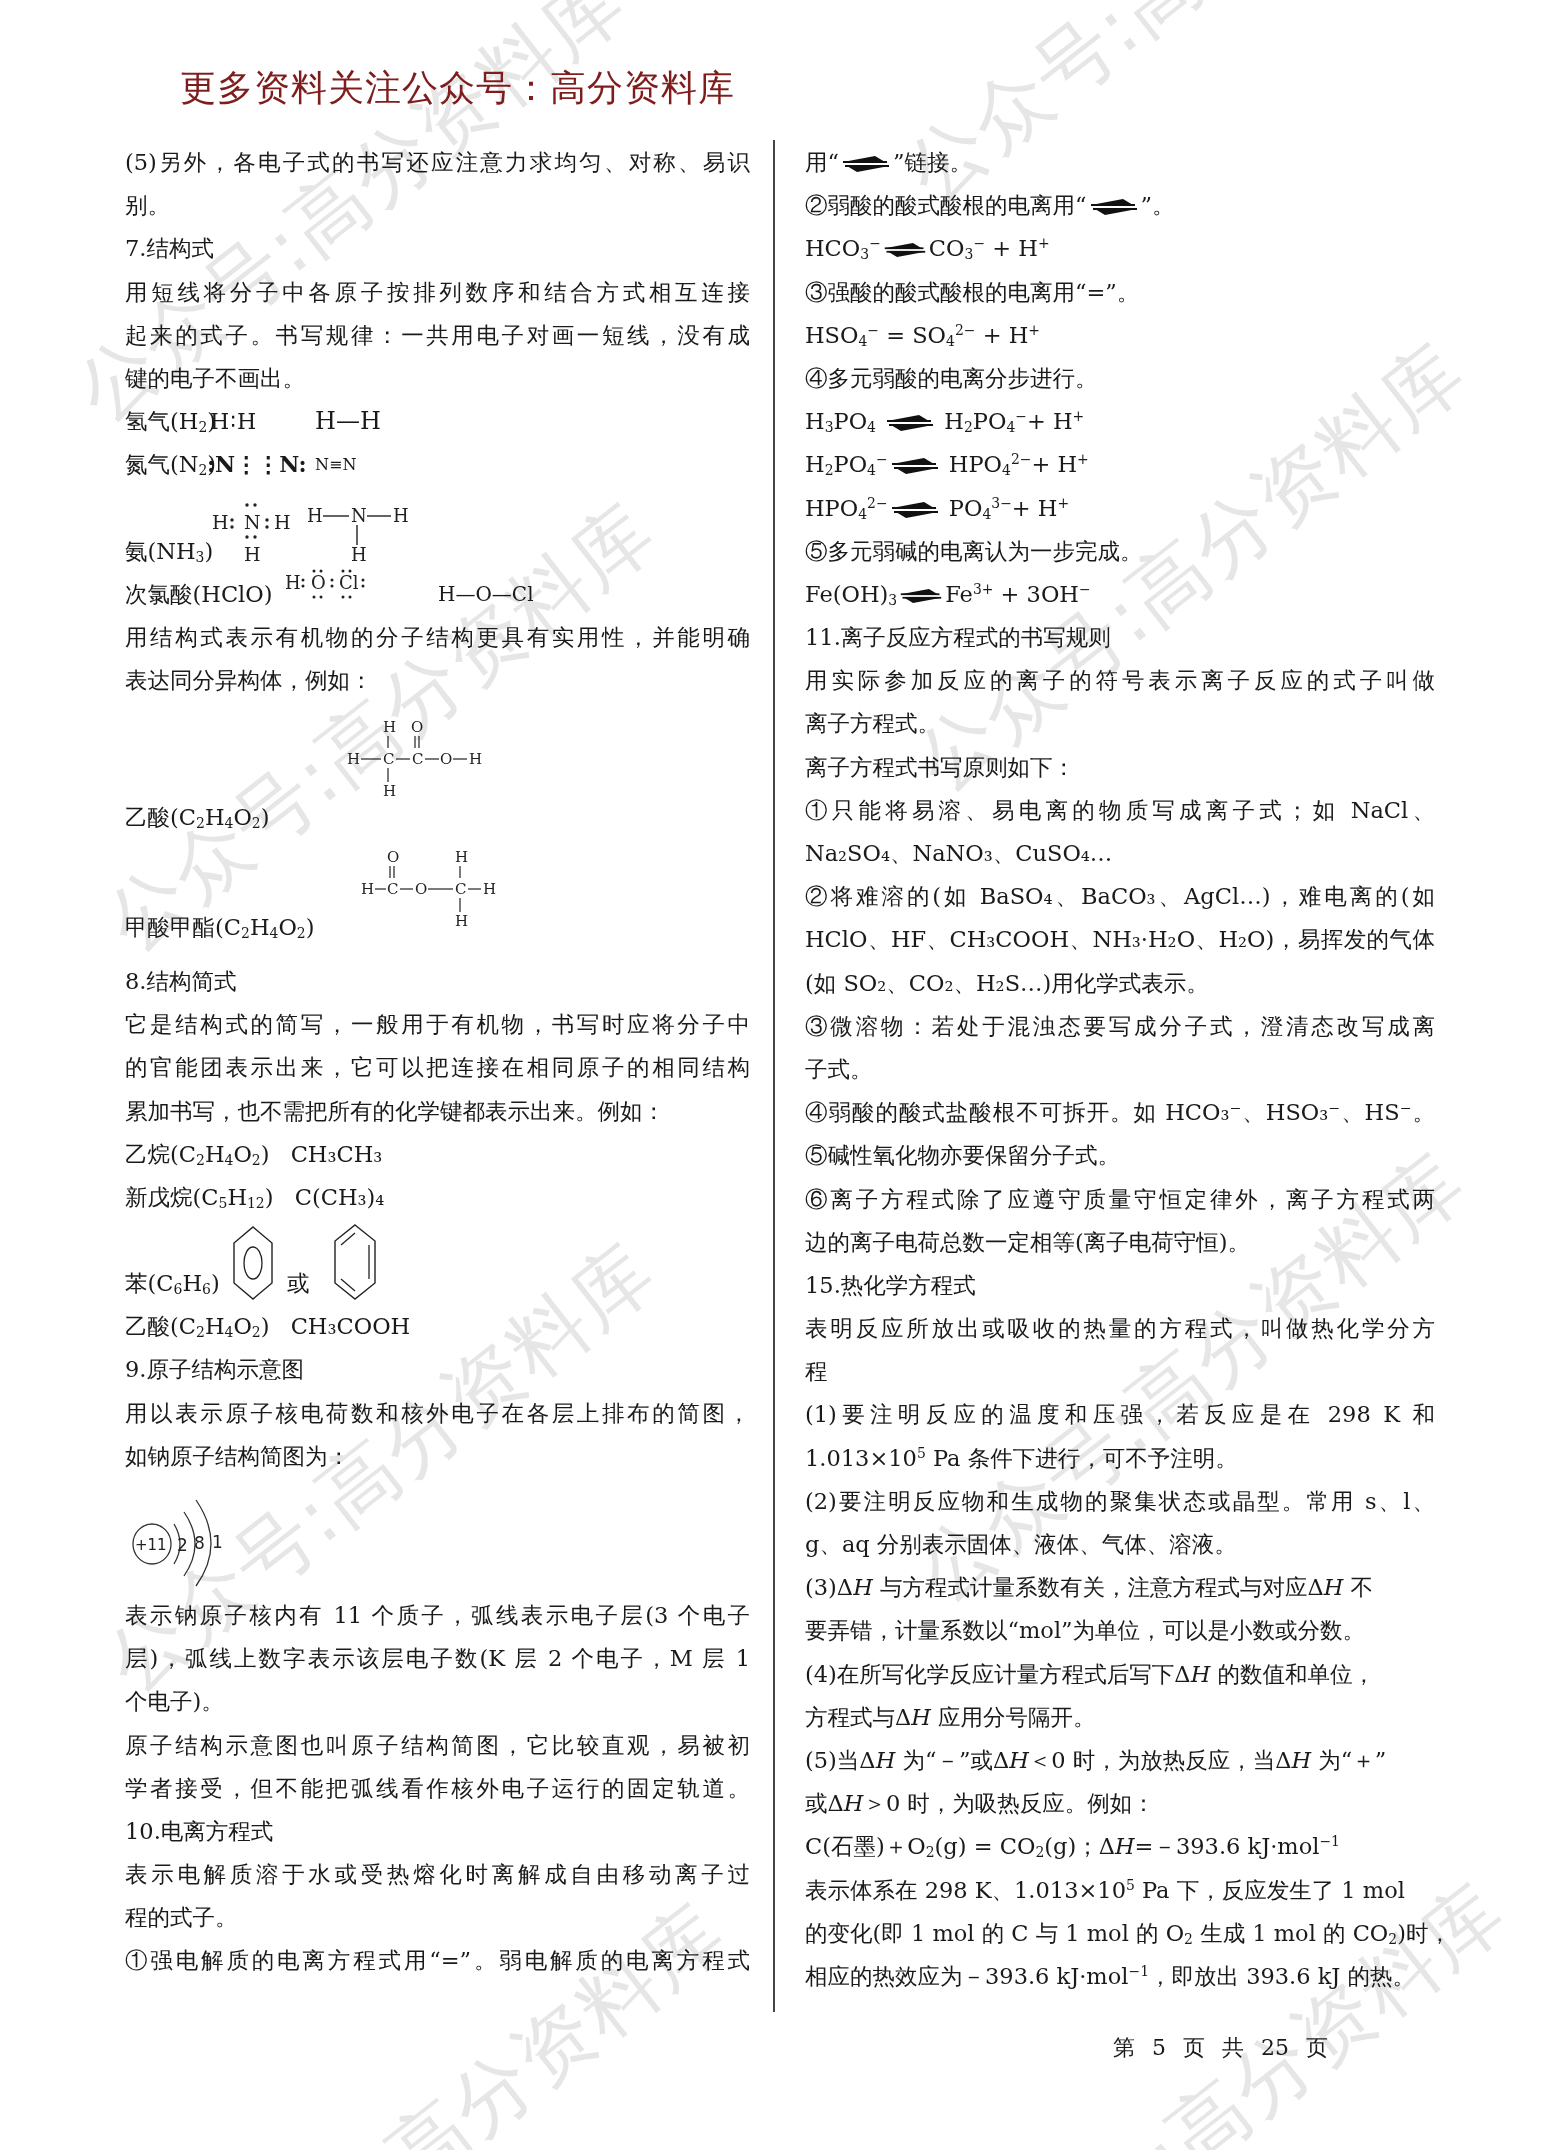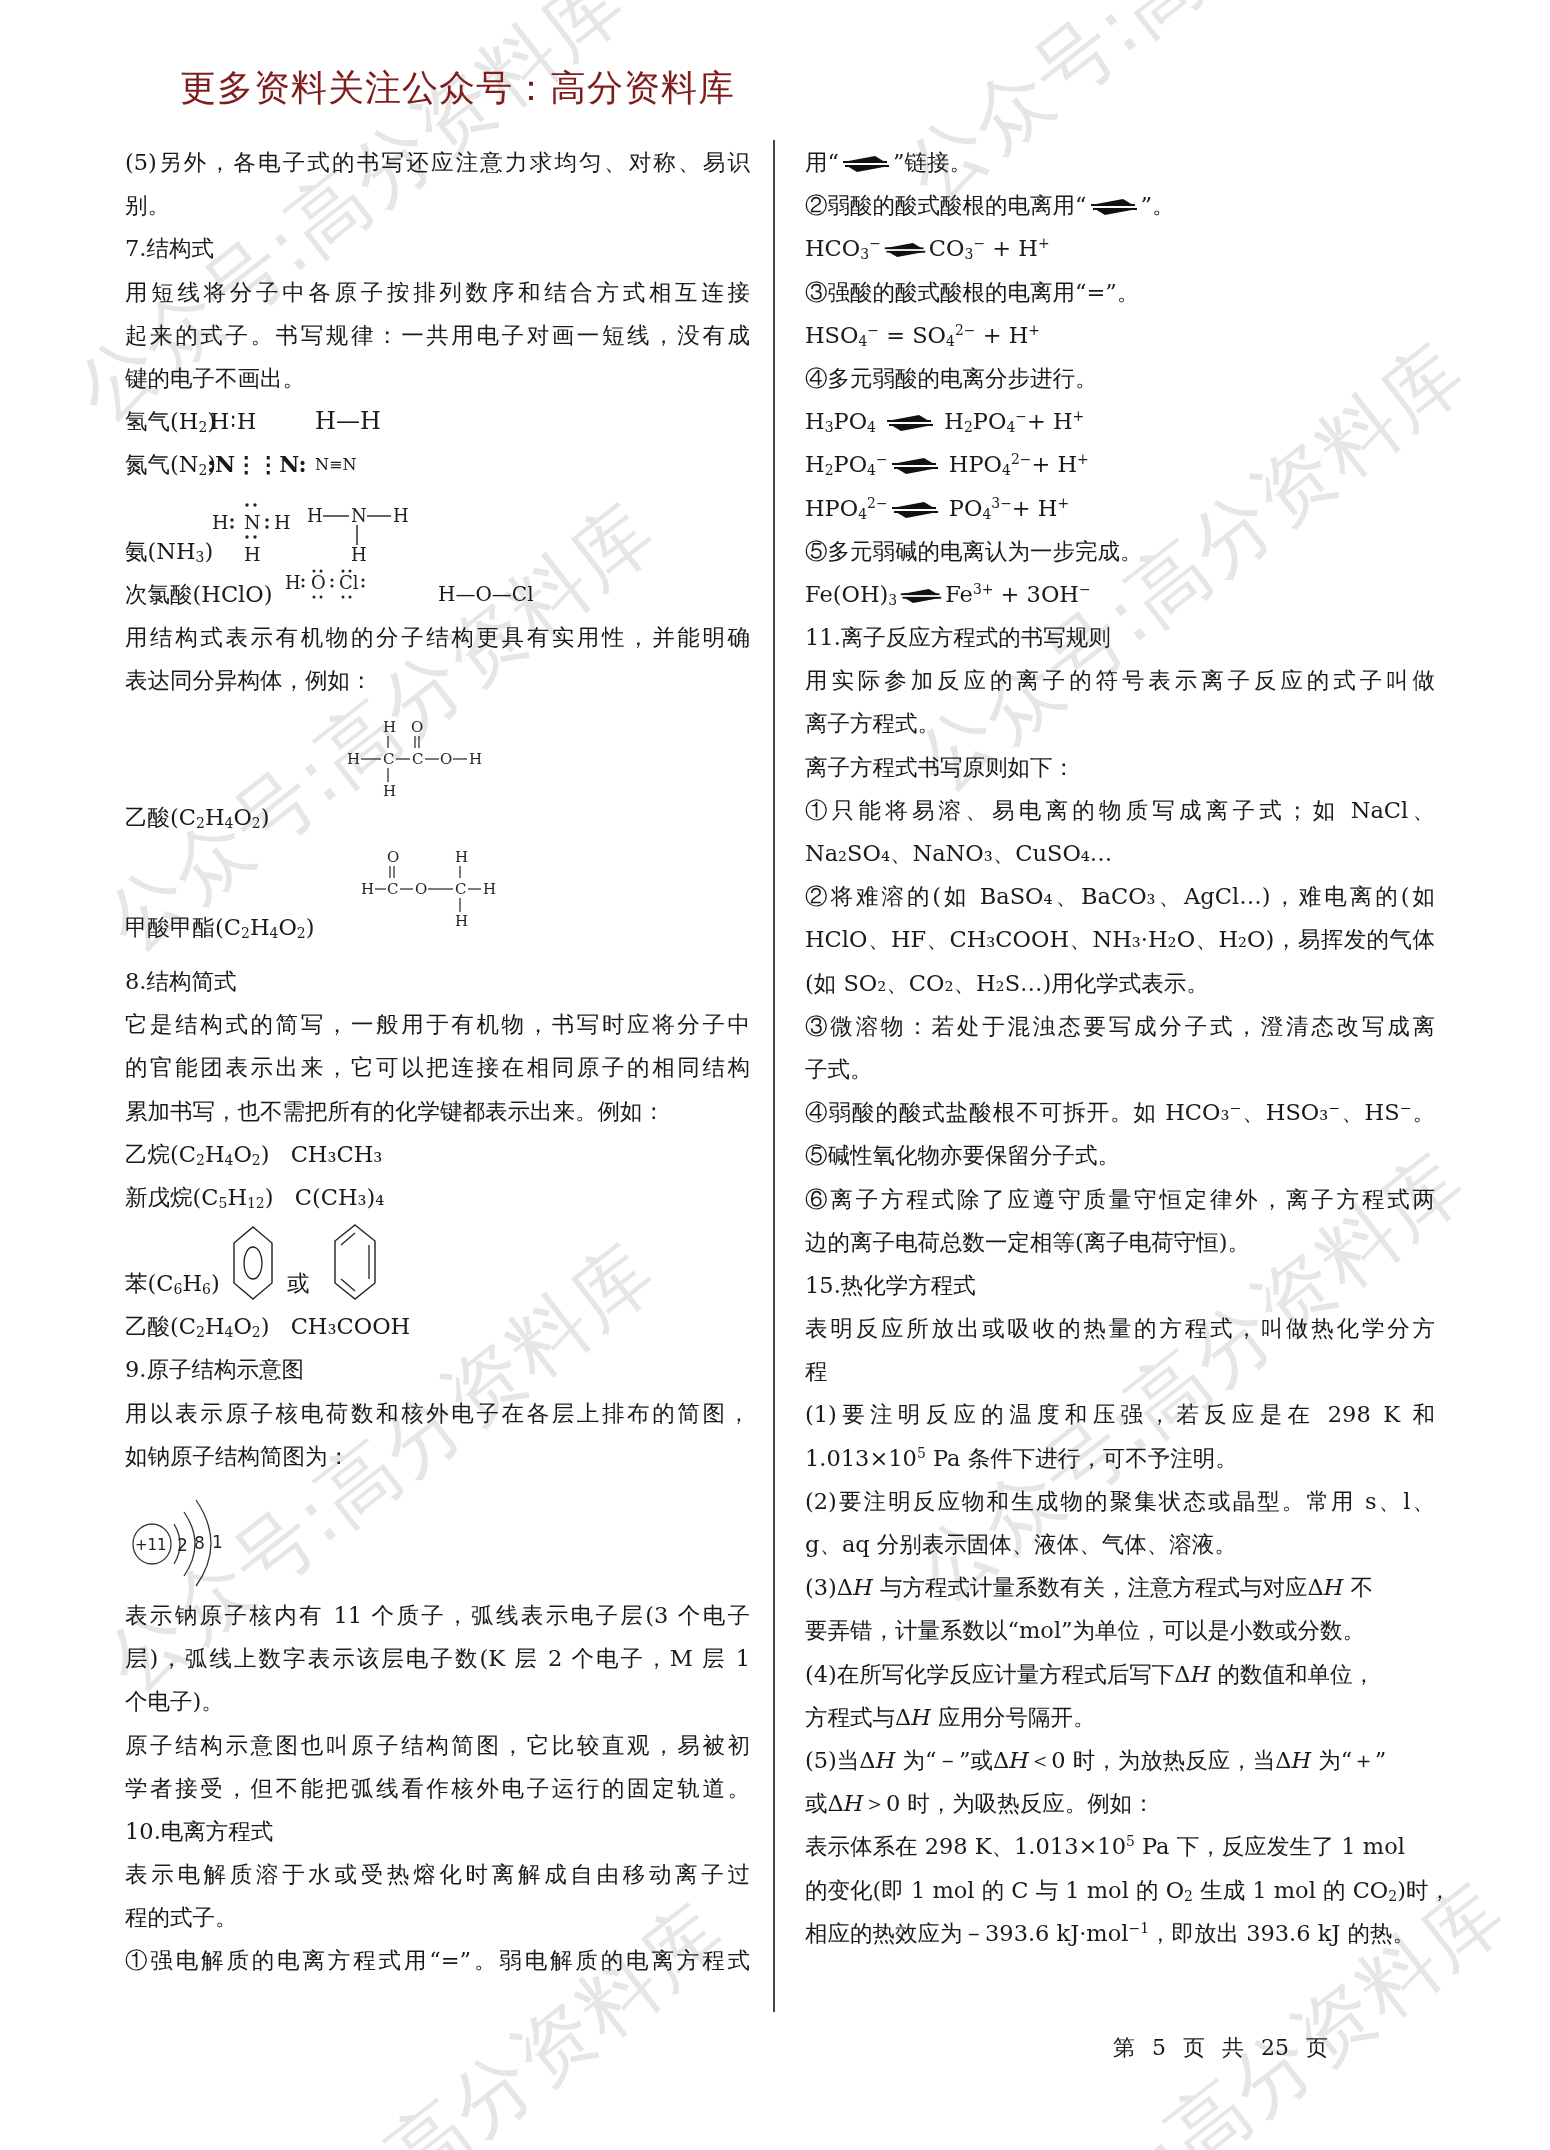--- a/index.html
+++ b/index.html
@@ -335,20 +335,23 @@
   <div class="ln">
     <span>方程式与Δ</span><span class="it">H</span><span> 应用分号隔开。</span>
   </div>
   <div class="ln">
     <span>(5)当Δ</span><span class="it">H</span><span> 为“－”或Δ</span><span class="it">H</span><span>＜0 时，为放热反应，当Δ</span><span class="it">H</span><span> 为“＋”</span>
   </div>
   <div class="ln">
     <span>或Δ</span><span class="it">H</span><span>＞0 时，为吸热反应。例如：</span>
   </div>
   <div class="ln">
+    <span>C(石墨)＋O</span><sub>2</sub><span>(g) = CO</span><sub>2</sub><span>(g)；Δ</span><span class="it">H</span><span>=－393.6 kJ·mol</span><sup>−1</sup>
+  </div>
+  <div class="ln">
     <span>表示体系在 298 K、1.013×10</span><sup>5</sup><span> Pa 下，反应发生了 1 mol</span>
   </div>
   <div class="ln">
     <span>的变化(即 1 mol 的 C 与 1 mol 的 O</span><sub>2</sub><span> 生成 1 mol 的 CO</span><sub>2</sub><span>)时，</span>
   </div>
   <div class="ln">
     <span>相应的热效应为－393.6 kJ·mol</span><sup>−1</sup><span>，即放出 393.6 kJ 的热。</span>
   </div>
 </div>
 

